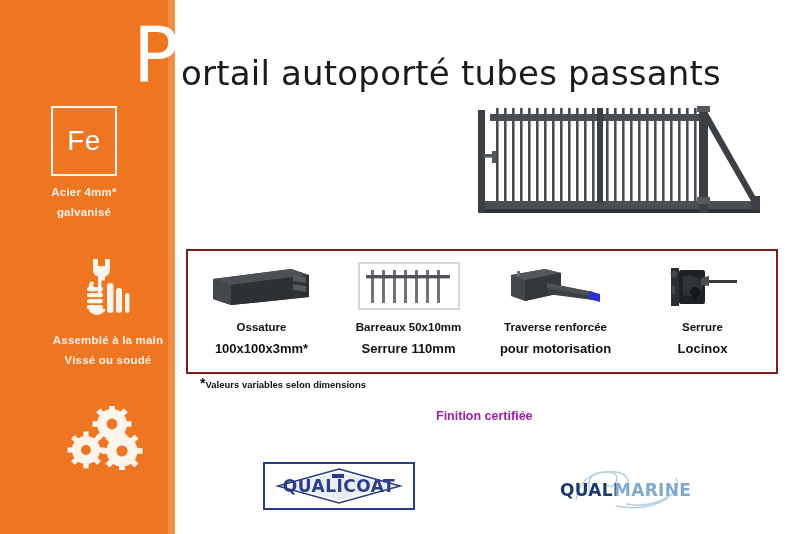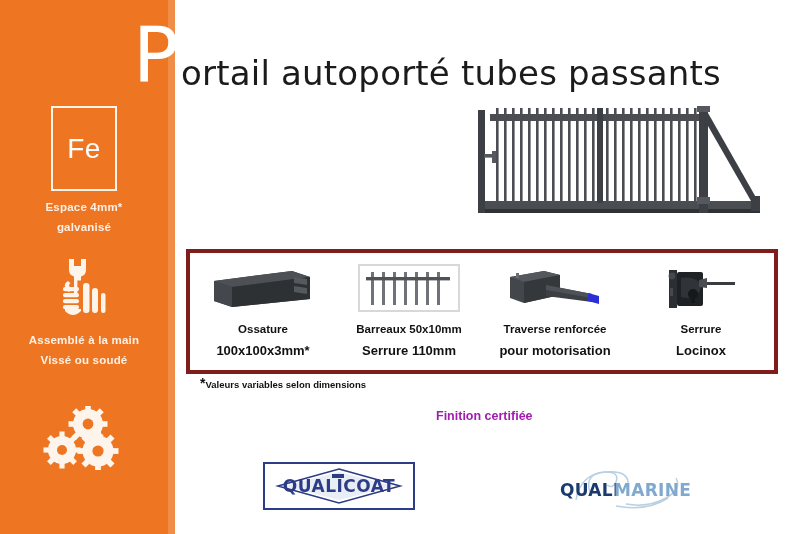--- a/index.html
+++ b/index.html
@@ -4,46 +4,46 @@
 <style>
   html,body{margin:0;padding:0;background:#ffffff;}
   body{width:800px;height:534px;font-family:"Liberation Sans",sans-serif;overflow:hidden;}
   .page{position:relative;width:800px;height:534px;background:#fff;box-sizing:border-box;}
 
   
   .sidebar{position:absolute;left:0;top:0;width:168px;height:534px;background:#ee7623;}
   .sidebar-edge{position:absolute;left:168px;top:0;width:7px;height:534px;background:#f08d47;}
 
   .fe-block{position:absolute;left:0;top:106px;width:168px;text-align:center;}
-  .fe-square{width:66px;height:85px;margin:0 auto;border:2px solid #fdf4ec;box-sizing:border-box;
+  .fe-square{width:66px;height:70px;margin:0 auto;border:2px solid #fdf4ec;box-sizing:border-box;
              display:flex;align-items:center;justify-content:center;}
   .fe-letter{color:#fff;font-size:28px;letter-spacing:.5px;font-weight:400;line-height:1;}
   .side-cap{color:#fdf0e6;font-size:11.5px;font-weight:700;letter-spacing:.2px;margin-top:10px;}
   .side-cap.sub{margin-top:8px;}
 
-  .icon-block{position:absolute;left:0;width:168px;text-align:center;}
+  .icon-block{position:absolute;left:0;width:168px;text-align:center;padding-left:24px;}
   .icon-block.hand{top:252px;}
   .icon-block.gears{top:402px;}
   .icon-art{height:72px;display:flex;align-items:center;justify-content:center;}
   .icon-art svg{display:block;}
 
   
   .title-wrap{position:absolute;left:133px;top:22px;width:660px;height:70px;}
   .dropcap{position:absolute;left:0;top:-4px;font-size:76px;line-height:1;color:#ffffff;
            font-family:"DejaVu Sans",sans-serif;font-weight:400;}
   .title-text{position:absolute;left:48px;top:20px;font-size:34px;line-height:1;color:#1b1b1b;
               font-family:"DejaVu Sans",sans-serif;font-weight:400;letter-spacing:.2px;white-space:nowrap;margin-top:14px;}
 
   
   .gate{position:absolute;left:470,;left:470px;top:96px;width:300px;height:128px;}
   .gate svg{display:block;}
 
   
   .featbox{position:absolute;left:186px;top:249px;width:592px;height:125px;
-           border:4px solid #7f1d1d;box-sizing:border-box;background:#fff;}
+           border:2px solid #7f1d1d;box-sizing:border-box;background:#fff;}
   .feat-row{display:flex;height:100%;}
   .feat{flex:1;display:flex;flex-direction:column;align-items:center;padding-top:9px;box-sizing:border-box;}
   .feat-art{height:52px;display:flex;align-items:center;justify-content:center;}
   .feat-l1{margin-top:8px;font-size:11.5px;color:#111;font-weight:700;text-align:center;line-height:1.25;}
   .feat-l2{margin-top:7px;font-size:13px;color:#111;font-weight:700;text-align:center;line-height:1.25;}
 
   
   .footnote{position:absolute;left:200px;top:379px;font-size:9.5px;color:#111;font-weight:700;}
   .footnote .star{font-size:14px;vertical-align:top;line-height:.7;}
   .certif{position:absolute;left:436px;top:409px;font-size:12.5px;color:#a21caf;font-weight:700;}
@@ -60,21 +60,21 @@
 
 <div class="page">
 
   <div class="sidebar"></div>
   <div class="sidebar-edge"></div>
 
   <div class="fe-block">
     <div class="fe-square">
       <span class="fe-letter">Fe</span>
     </div>
-    <div class="side-cap">Espace 4mm*</div>
+    <div class="side-cap">Acier 4mm*</div>
     <div class="side-cap sub">galvanisé</div>
   </div>
 
   <div class="icon-block hand">
     <div class="icon-art">
       <svg width="58" height="62" viewBox="0 0 58 62">
         <g fill="#fdf4ec">
 
           <path d="M14 2 h5 v7 h7 v-7 h5 v11 q0 5 -5 6.5 v4 h-7 v-4 q-5 -1.5 -5 -6.5 z"></path>
 

